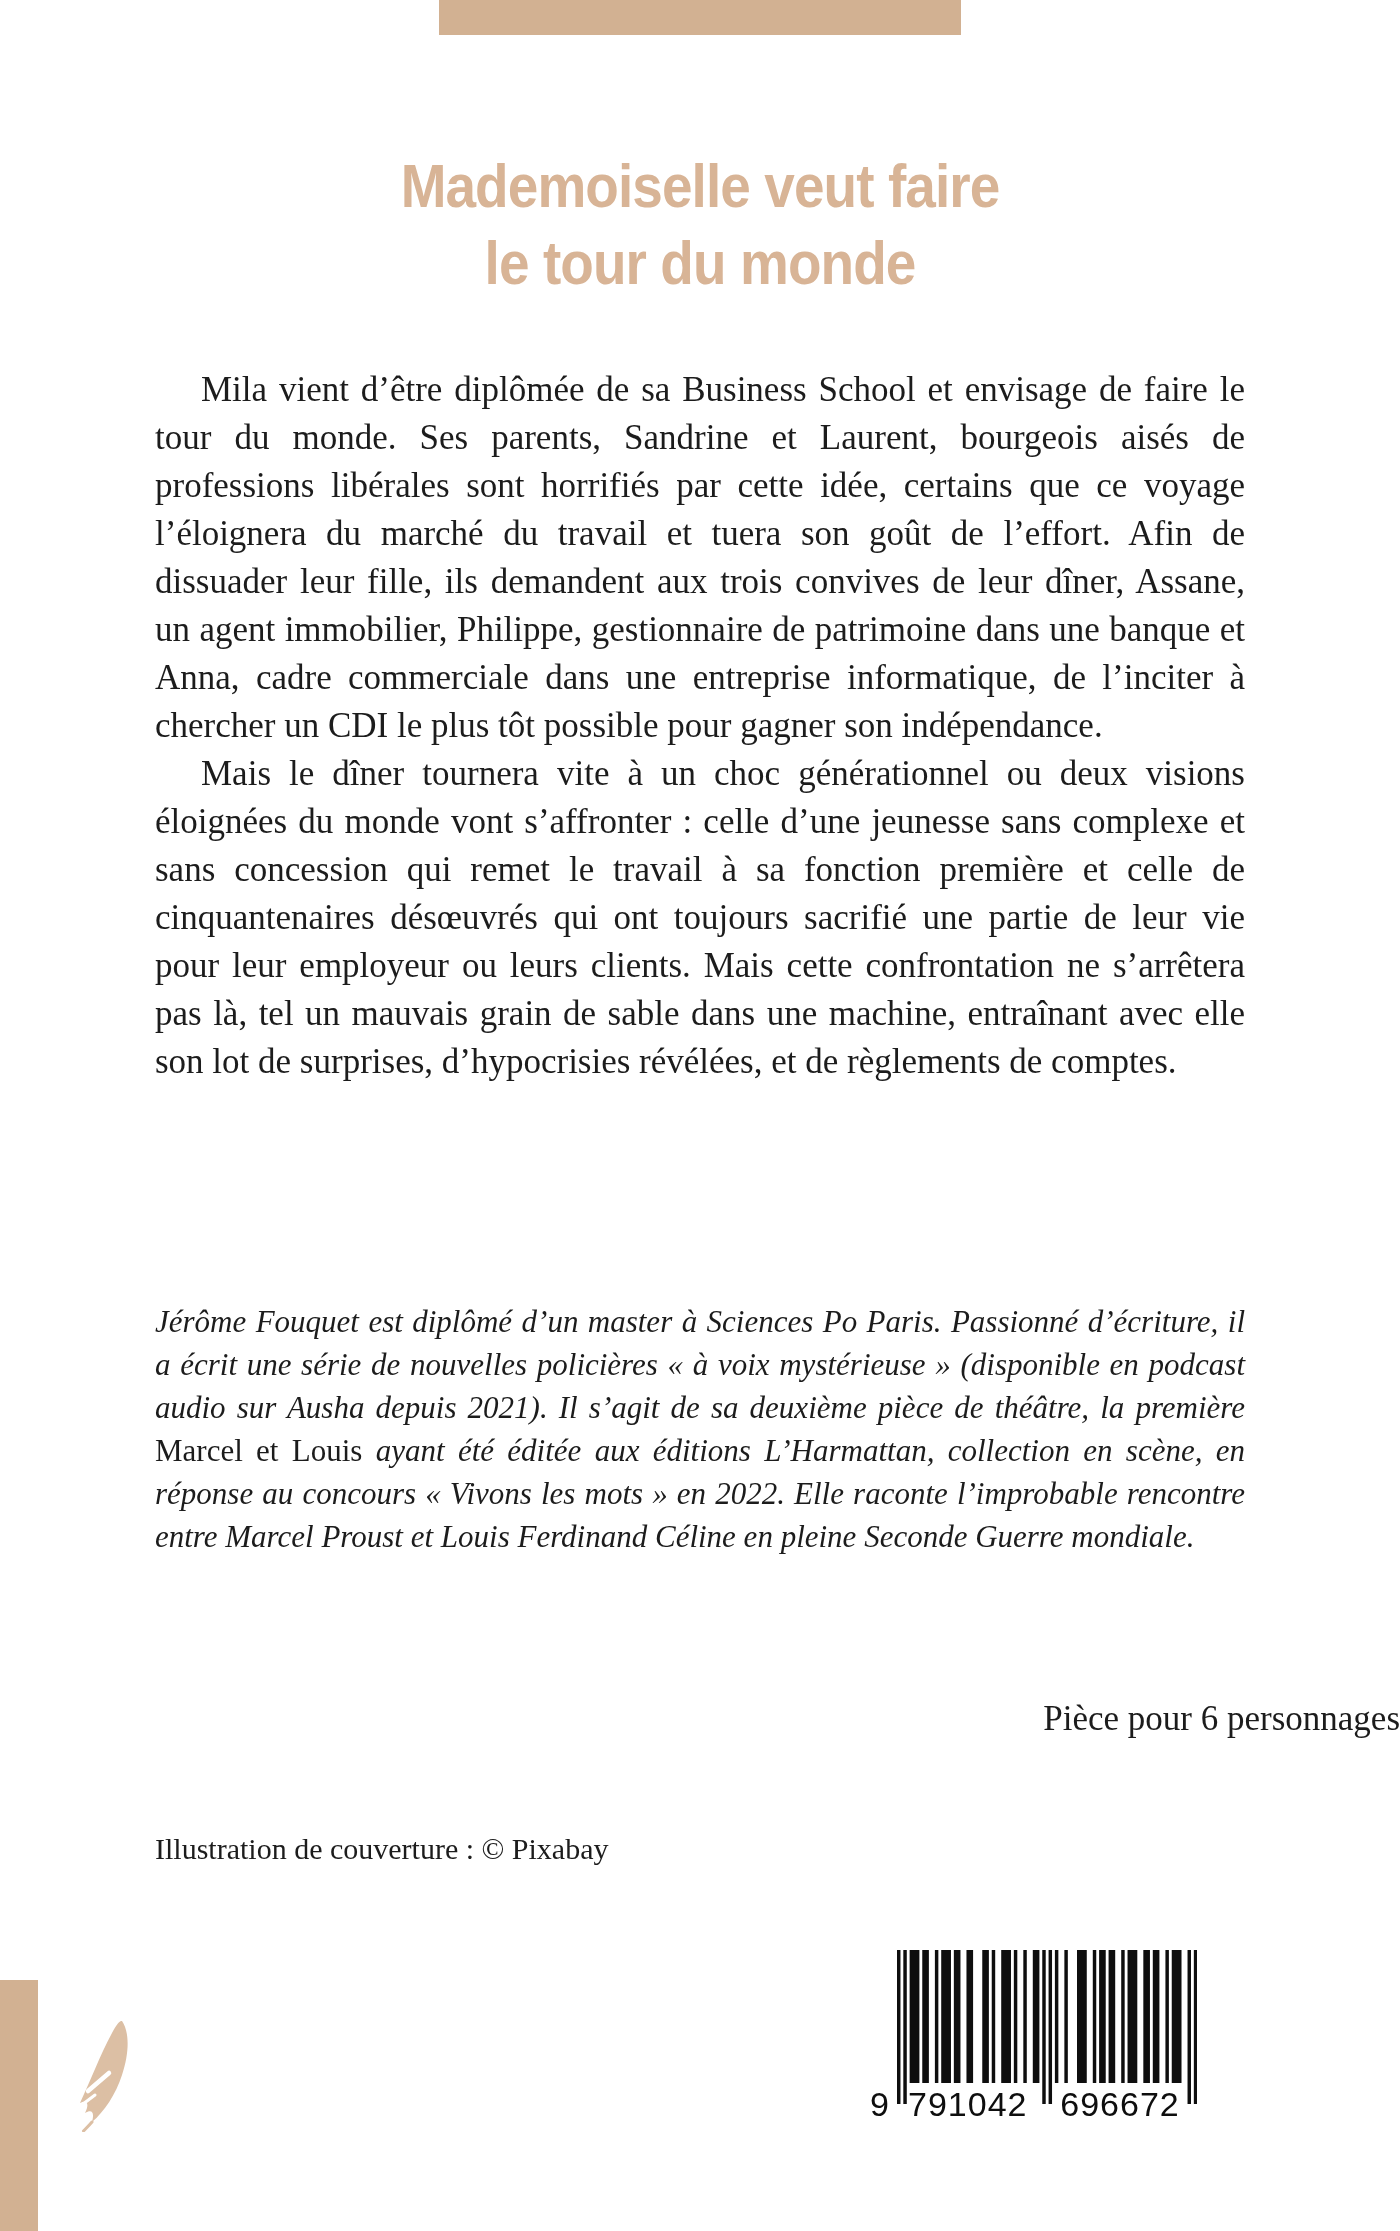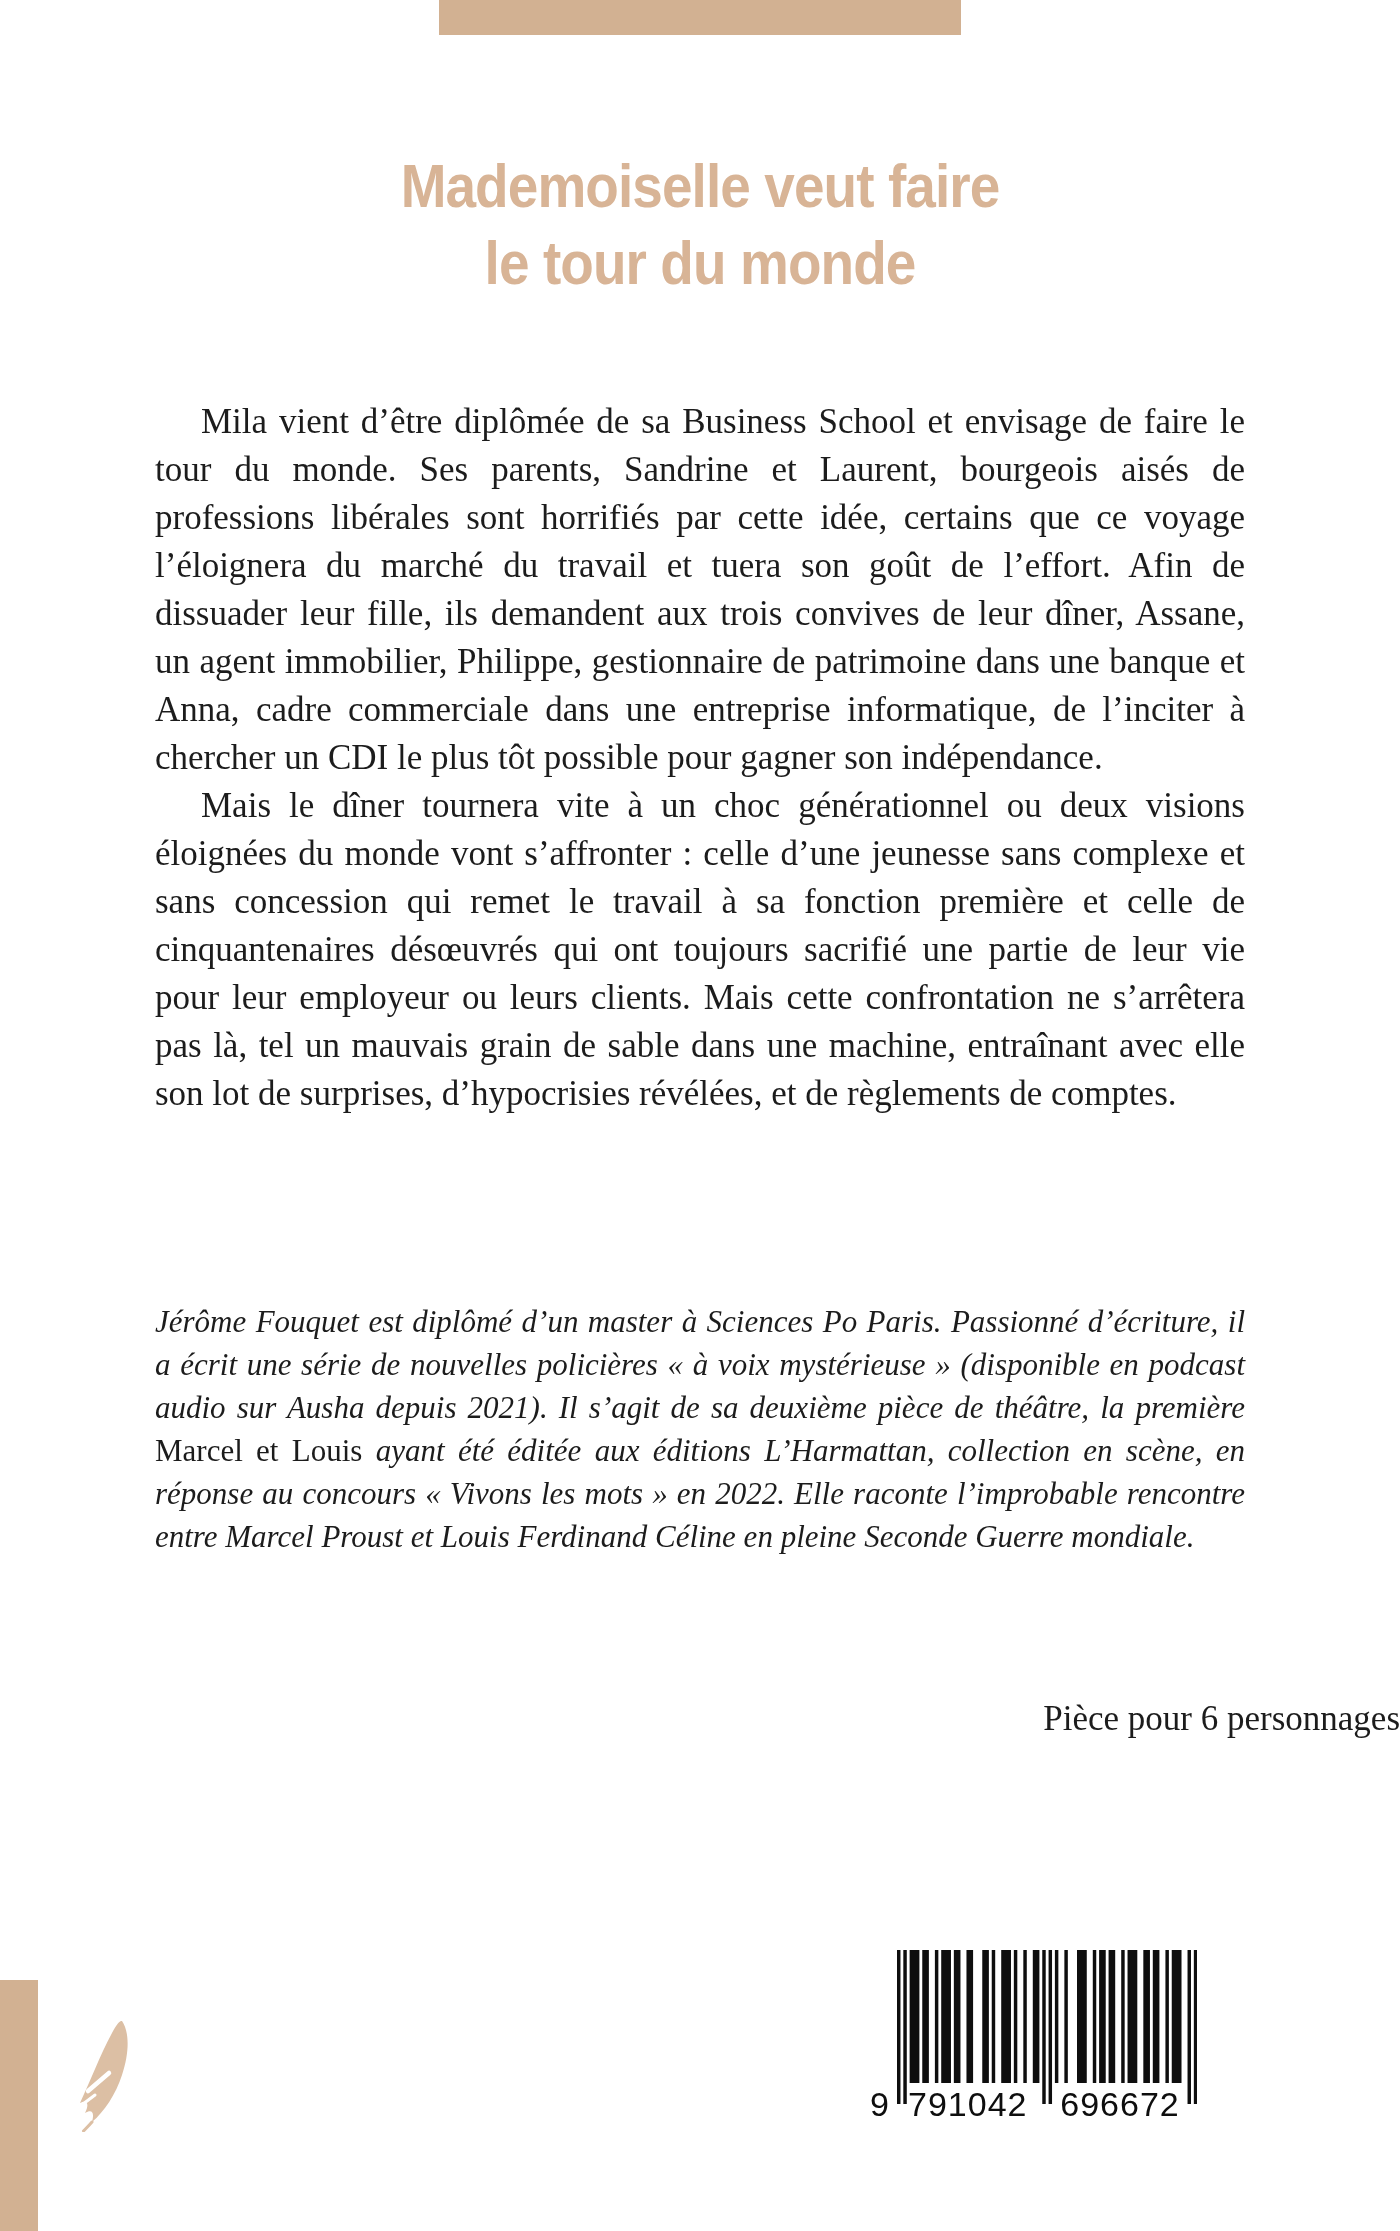--- a/index.html
+++ b/index.html
@@ -35,21 +35,20 @@
     font-weight:bold;
     font-size:61px;
     line-height:77px;
     letter-spacing:-1px;
     color:var(--title);
   }
   .synopsis{
     position:absolute;left:155px;top:366px;width:1090px;
     font-size:35px;line-height:48px;
     text-align:justify;
-    margin-top:32px;
   }
   .synopsis p{text-indent:46px;}
   .bio{
     position:absolute;left:155px;top:1300px;width:1090px;
     font-size:31px;line-height:43px;
     font-style:italic;
     text-align:justify;
   }
   .bio .roman{font-style:normal;margin-top:8px;}
   .cast-note{
@@ -111,20 +110,21 @@
 
   <div class="synopsis">
     <p>Mila vient d’être diplômée de sa Business School et envisage de faire le tour du monde. Ses parents, Sandrine et Laurent, bourgeois aisés de professions libérales sont horrifiés par cette idée, certains que ce voyage l’éloignera du marché du travail et tuera son goût de l’effort. Afin de dissuader leur fille, ils demandent aux trois convives de leur dîner, Assane, un agent immobilier, Philippe, gestionnaire de patrimoine dans une banque et Anna, cadre commerciale dans une entreprise informatique, de l’inciter à chercher un CDI le plus tôt possible pour gagner son indépendance.</p>
     <p>Mais le dîner tournera vite à un choc générationnel ou deux visions éloignées du monde vont s’affronter : celle d’une jeunesse sans complexe et sans concession qui remet le travail à sa fonction première et celle de cinquantenaires désœuvrés qui ont toujours sacrifié une partie de leur vie pour leur employeur ou leurs clients. Mais cette confrontation ne s’arrêtera pas là, tel un mauvais grain de sable dans une machine, entraînant avec elle son lot de surprises, d’hypocrisies révélées, et de règlements de comptes.</p>
   </div>
 
   <div class="bio"><span>Jérôme Fouquet est diplômé d’un master à Sciences Po Paris. Passionné d’écriture, il a écrit une série de nouvelles policières « à voix mystérieuse » (disponible en podcast audio sur Ausha depuis 2021). Il s’agit de sa deuxième pièce de théâtre, la première </span><span class="roman">Marcel et Louis</span><span> ayant été éditée aux éditions L’Harmattan, collection en scène, en réponse au concours « Vivons les mots » en 2022. Elle raconte l’improbable rencontre entre Marcel Proust et Louis Ferdinand Céline en pleine Seconde Guerre mondiale.</span></div>
 
   <div class="cast-note">Pièce pour 6 personnages</div>
 
+  <div class="credit">Illustration de couverture : © Pixabay</div>
 
   <div class="left-bar"></div>
 
   <svg class="feather" viewBox="0 0 54 114" aria-hidden="true">
     <path class="feather-body" d="M46 3 C53 13 54 33 46 57 C40 76 28 94 16 104 C18.5 95 16.5 90.5 9 95 C13.5 86 11.5 81.5 4 85 C14 64 24 37 36 15 C40 7.5 43.5 2 46 3 Z"></path>
     <path class="feather-stem" d="M16 104 C12.5 108 10 110.5 7.5 113"></path>
     <path class="feather-slash" stroke-width="4.5" d="M12 73 L33 55"></path>
     <path class="feather-slash" stroke-width="3" d="M7 86 L19 77"></path>
   </svg>
 

